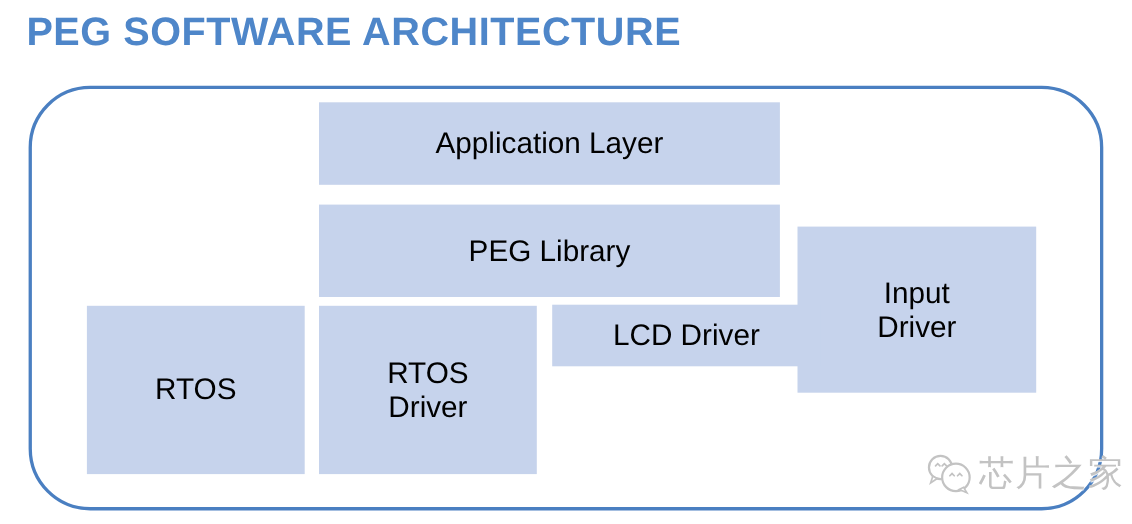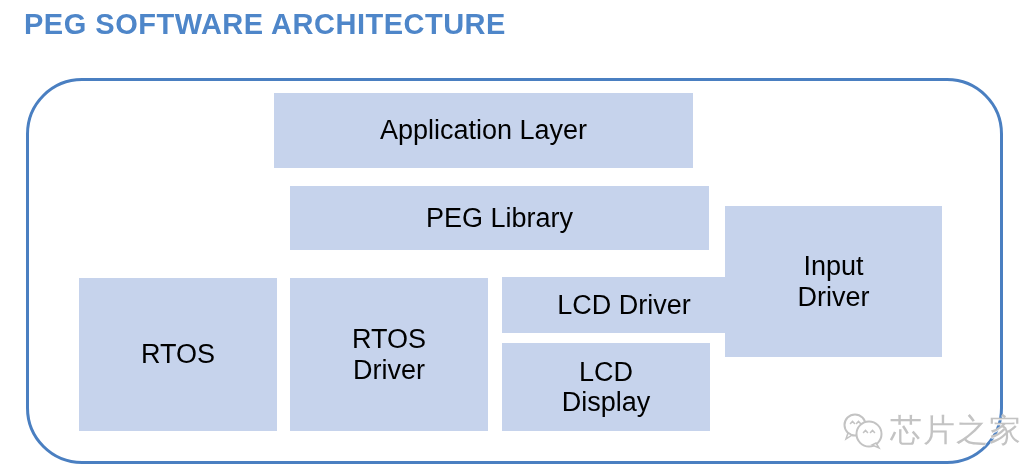--- a/index.html
+++ b/index.html
@@ -9,21 +9,21 @@
     height: 476px;
     background: #ffffff;
     overflow: hidden;
     font-family: "Liberation Sans", sans-serif;
   }
   .page-title {
     position: absolute;
     left: 24px;
     top: 8px;
     margin: 0;
-    font-size: 29px;
+    font-size: 36px;
     font-weight: bold;
     letter-spacing: 0.5px;
     color: #4e86c9;
     font-family: "Liberation Sans", sans-serif;
   }
   .container-outline {
     position: absolute;
     left: 26px;
     top: 78px;
     width: 971px;
@@ -37,22 +37,22 @@
     background: #c6d3ec;
     display: flex;
     align-items: center;
     justify-content: center;
     text-align: center;
     color: #000000;
     font-size: 27px;
     line-height: 1.12;
   }
   .box .lbl { white-space: pre-line; }
-  .box-application-layer { left: 274px; top: 93px;  width: 419px; height: 75px; }
-  .box-peg-library       { left: 290px; top: 186px; width: 419px; height: 64px; justify-content: center; }
+  .box-application-layer { left: 290px; top: 93px;  width: 419px; height: 75px; }
+  .box-peg-library       { left: 290px; top: 186px; width: 419px; height: 84px; justify-content: center; }
   .box-input-driver      { left: 725px; top: 184px; width: 217px; height: 151px; margin-top: 22px; }
   .box-rtos              { left: 79px;  top: 278px; width: 198px; height: 153px; }
   .box-rtos-driver       { left: 290px; top: 278px; width: 198px; height: 153px; }
   .box-lcd-driver        { left: 502px; top: 277px; width: 244px; height: 56px; }
   .box-lcd-display       { left: 502px; top: 343px; width: 208px; height: 88px; }
   .watermark {
     position: absolute;
     left: 840px;
     top: 409px;
     display: flex;
@@ -94,24 +94,20 @@
 
   <div class="box box-rtos-driver">
     <span class="lbl">RTOS
 Driver</span>
   </div>
 
   <div class="box box-lcd-driver">
     <span class="lbl">LCD Driver</span>
   </div>
 
-  <div class="box box-lcd-display">
-    <span class="lbl">LCD
-Display</span>
-  </div>
 
   <div class="watermark">
     <span>
       <svg width="46" height="38" viewBox="0 0 46 38">
         <g fill="#ffffff" stroke="#c3c3c3" stroke-width="2">
           <circle cx="15" cy="13" r="10.5"></circle>
           <path d="M8,21 L6,27 L12,23 Z" stroke-width="1.5"></path>
           <circle cx="29" cy="22" r="12.5"></circle>
           <path d="M36,31 L39,36 L32,33 Z" stroke-width="1.5"></path>
         </g>

